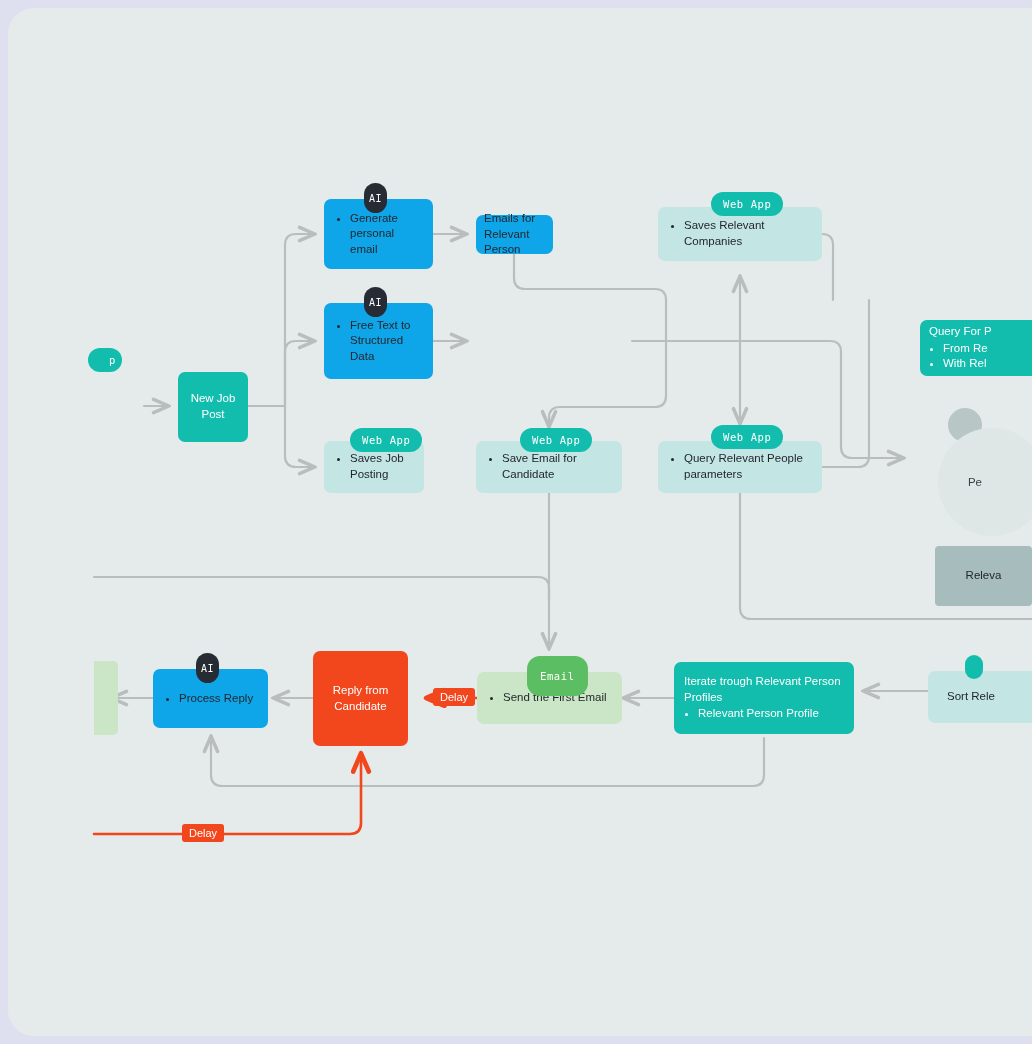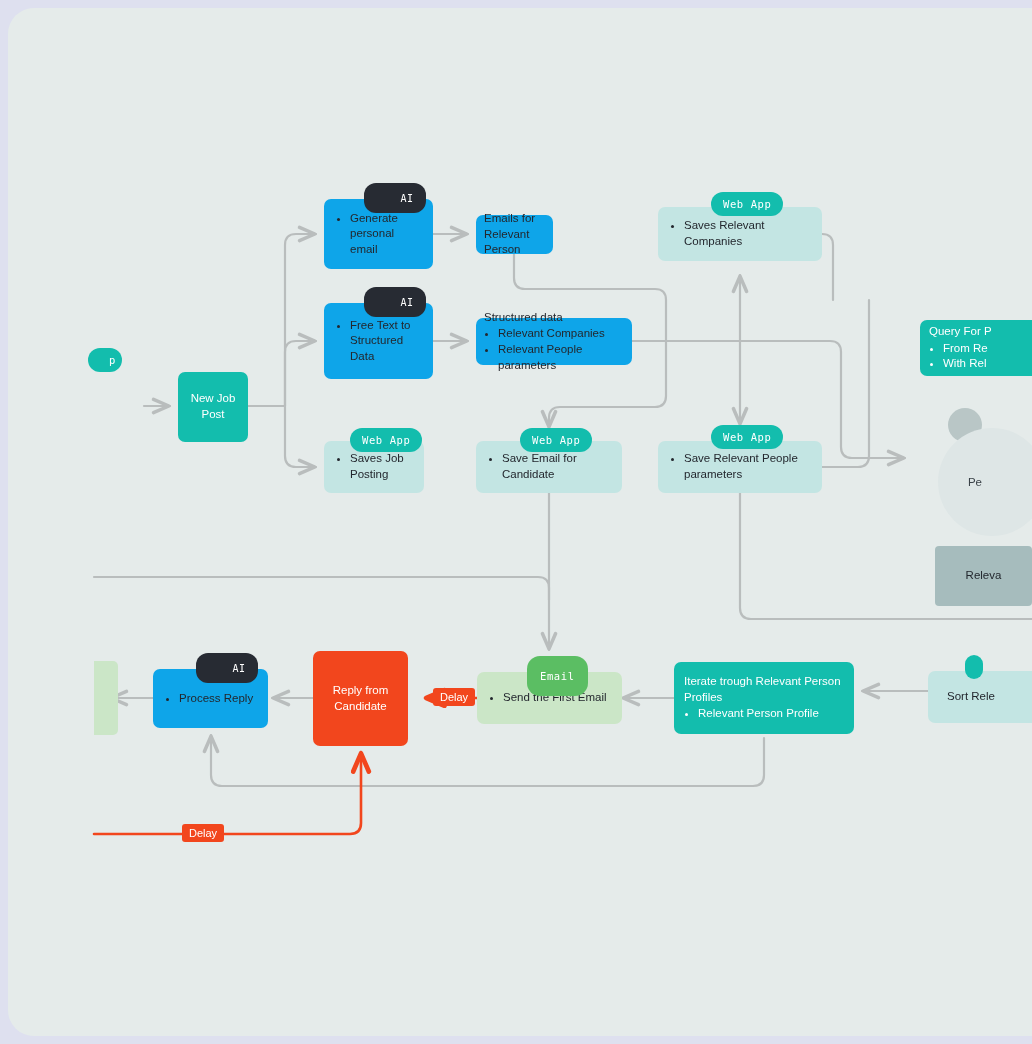--- a/index.html
+++ b/index.html
@@ -76,24 +76,23 @@
     color: #ffffff;
     display: flex;
     align-items: center;
     justify-content: center;
     letter-spacing: 0.6px;
     z-index: 5;
   }
   .b-ai {
     background: #272b33;
     border-radius: 12px;
-    width: 38px;
+    width: 23px;
     height: 30px;
     font-size: 10px;
-    padding-left: 24px;
   }
   .b-web { background: #13bdad; height: 24px; padding: 0 12px; }
   .b-email { background: #5bbe63; height: 24px; padding: 8px 13px; }
   .b-teal-clip { background: #13bdad; height: 24px; border-radius: 13px; }
 
   .delay {
     position: absolute;
     background: #f2461d;
     color: #fff;
     font-size: 11px;
@@ -207,27 +206,20 @@
 
     <div class="badge b-ai" style="left:364px; top:287px;">
       <span>AI</span>
     </div>
     <div class="node n-yellow" style="left:324px; top:303px; width:109px; height:76px;">
       <ul>
         <li>Free Text to Structured Data</li>
       </ul>
     </div>
 
-    <div class="node n-yellow" style="left:476px; top:318px; width:156px; height:47px; padding:5px 8px;">
-      <div class="hdr">Structured data</div>
-      <ul>
-        <li>Relevant Companies</li>
-        <li>Relevant People parameters</li>
-      </ul>
-    </div>
 
     <div class="badge b-web" style="left:711px; top:192px;">
       <span>Web App</span>
     </div>
     <div class="node n-ltteal" style="left:658px; top:207px; width:164px; height:54px;">
       <ul>
         <li>Saves Relevant Companies</li>
       </ul>
     </div>
 
@@ -255,21 +247,21 @@
       <ul>
         <li>Save Email for Candidate</li>
       </ul>
     </div>
 
     <div class="badge b-web" style="left:711px; top:425px;">
       <span>Web App</span>
     </div>
     <div class="node n-ltteal" style="left:658px; top:441px; width:164px; height:52px;">
       <ul>
-        <li>Save Relevant People parameters</li>
+        <li>Query Relevant People parameters</li>
       </ul>
     </div>
 
     <div class="circle" style="left:948px; top:408px; width:34px; height:34px; background:#b9c6c6;"></div>
     <div class="circle" style="left:938px; top:428px; width:108px; height:108px;">
       <span style="margin-right:34px;">Pe</span>
     </div>
 
     <div class="node n-gray center-txt" style="left:935px; top:546px; width:97px; height:60px;">
       <span>Releva</span>

